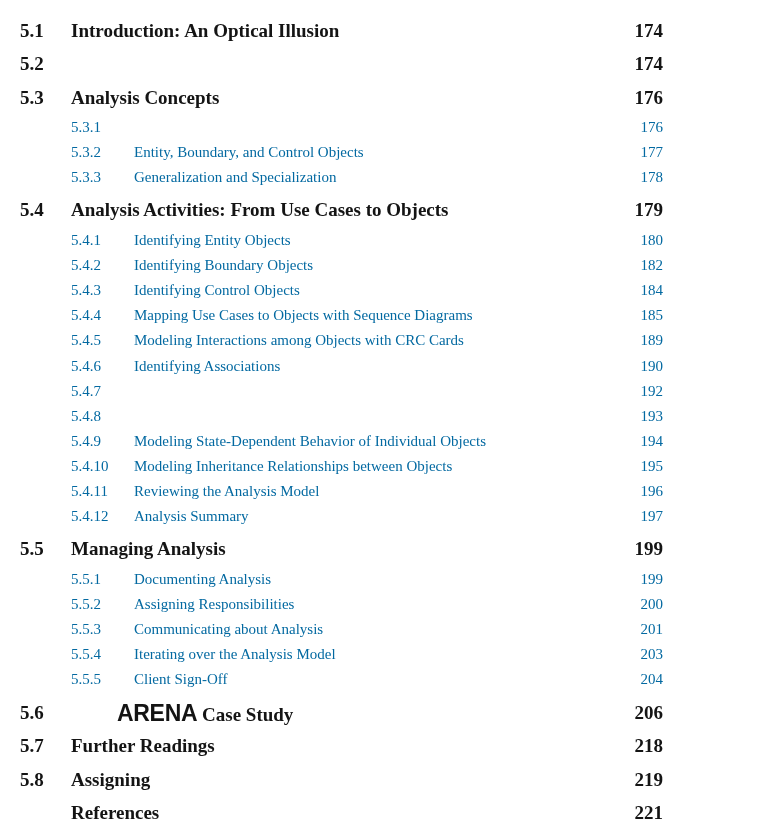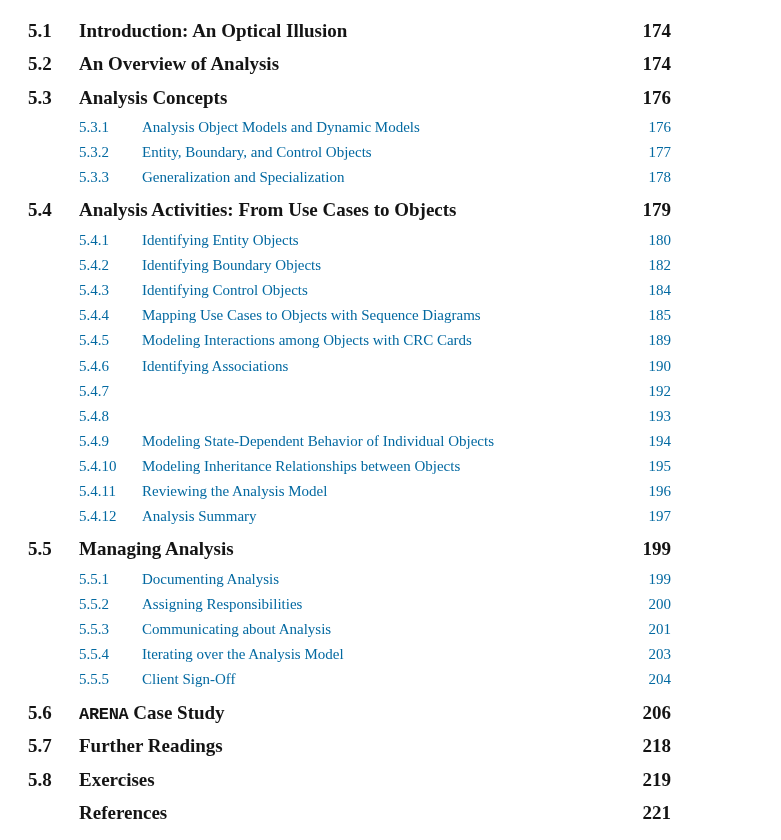--- a/index.html
+++ b/index.html
@@ -2,53 +2,51 @@
 <html><head>
   <meta charset="utf-8">
   <style>
     html, body { margin: 0; padding: 0; background: #ffffff; }
     body {
       width: 781px; height: 840px; overflow: hidden; position: relative;
       font-family: "Liberation Serif", "DejaVu Serif", serif;
       color: #141414;
     }
     #toc { position: absolute; left: 0; top: 0; width: 781px; }
-    .row { position: absolute; left: 12px; width: 675px; height: 24px; white-space: nowrap; }
+    .row { position: absolute; left: 4px; width: 675px; height: 24px; white-space: nowrap; }
     .row span { position: absolute; top: 0; line-height: 24px; }
     .major { font-weight: bold; font-size: 19px; }
     .minor { font-weight: normal; font-size: 15px; color: #0369a1; }
     .major .num { left: 16px; }
     .major .title { left: 67px; }
     .minor .num { left: 67px; }
     .minor .title { left: 130px; }
     .page { right: 16px; text-align: right; }
-    .sans { font-family: Liberation Mono, monospace; font-size: 17px; letter-spacing: -0.3px; }
+    .sans { font-family: Liberation Sans, sans-serif; font-size: 23px; letter-spacing: -0.3px; margin-left: 46px; }
   </style>
 </head>
 <body>
 
 <div id="toc">
   <div class="row major" style="top:19px">
     <span class="num">5.1</span>
     <span class="title">Introduction: An Optical Illusion</span>
     <span class="page">174</span>
   </div>
   <div class="row major" style="top:52px">
     <span class="num">5.2</span>
-    <span class="title">An Overview of Analysis</span>
     <span class="page">174</span>
   </div>
   <div class="row major" style="top:86px">
     <span class="num">5.3</span>
     <span class="title">Analysis Concepts</span>
     <span class="page">176</span>
   </div>
   <div class="row minor" style="top:115px">
     <span class="num">5.3.1</span>
-    <span class="title">Analysis Object Models and Dynamic Models</span>
     <span class="page">176</span>
   </div>
   <div class="row minor" style="top:140px">
     <span class="num">5.3.2</span>
     <span class="title">Entity, Boundary, and Control Objects</span>
     <span class="page">177</span>
   </div>
   <div class="row minor" style="top:165px">
     <span class="num">5.3.3</span>
     <span class="title">Generalization and Specialization</span>
@@ -152,21 +150,21 @@
     <span class="title"><span class="sans" style="position:static">ARENA</span> <span style="position:static">Case Study</span></span>
     <span class="page">206</span>
   </div>
   <div class="row major" style="top:734px">
     <span class="num">5.7</span>
     <span class="title">Further Readings</span>
     <span class="page">218</span>
   </div>
   <div class="row major" style="top:768px">
     <span class="num">5.8</span>
-    <span class="title">Exercises</span>
+    <span class="title">Assigning</span>
     <span class="page">219</span>
   </div>
   <div class="row major" style="top:801px">
     <span class="num"></span>
     <span class="title">References</span>
     <span class="page">221</span>
   </div>
 </div>
 
 </body></html>

